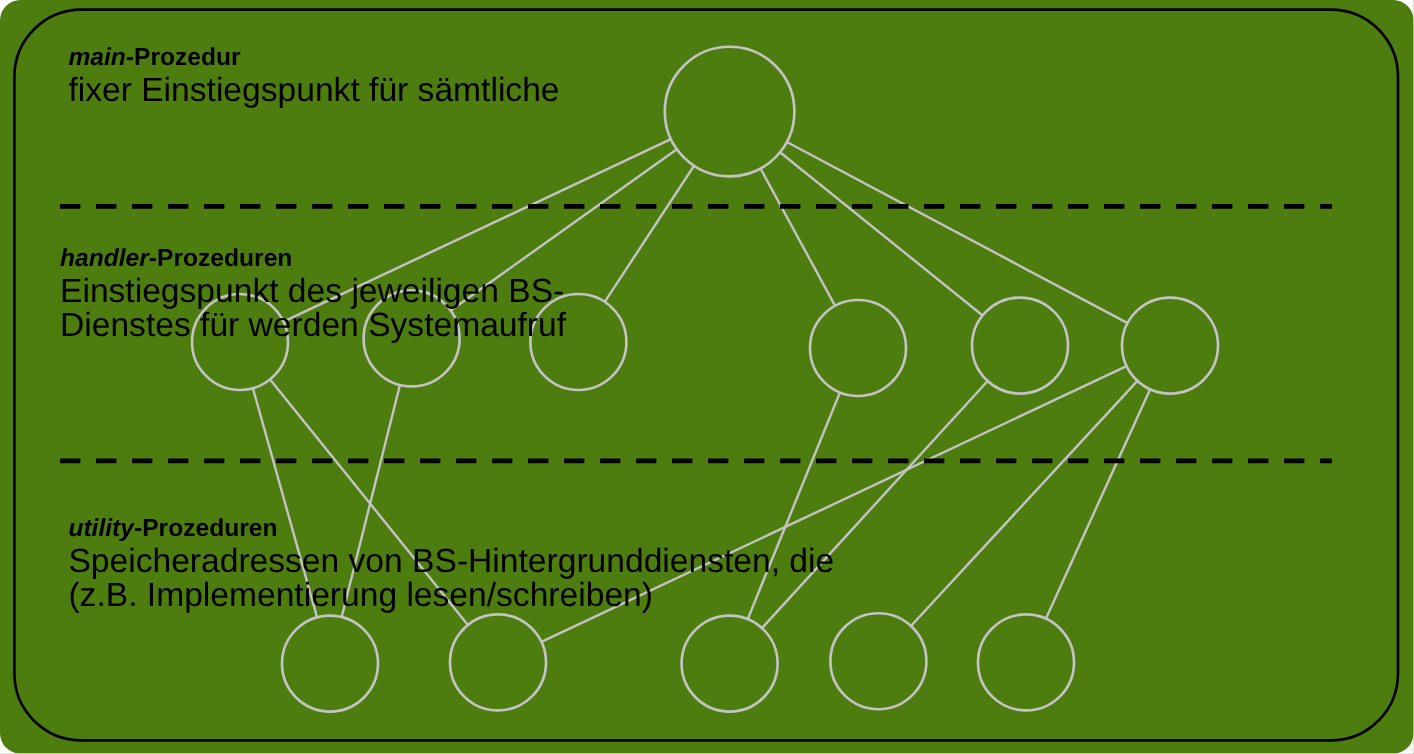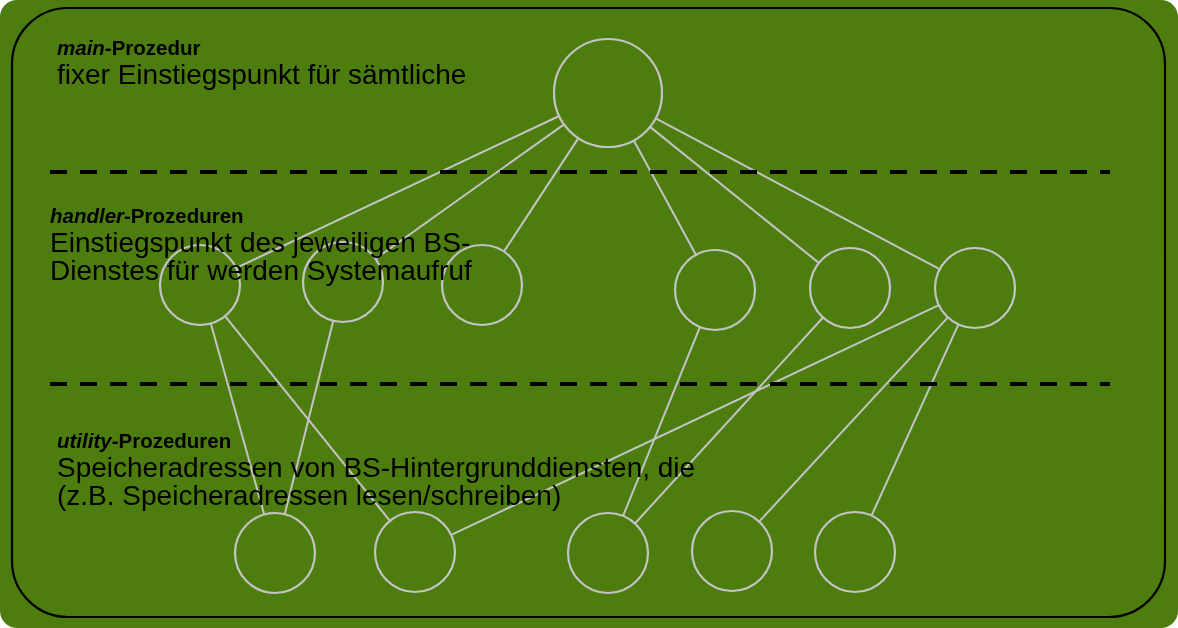--- a/index.html
+++ b/index.html
@@ -107,16 +107,16 @@
     </div>
     <div class="block-body">Einstiegspunkt des jeweiligen BS-</div>
     <div class="block-body">Dienstes für werden Systemaufruf</div>
   </div>
 
   <div class="text-block" id="block-utility">
     <div class="block-title">
       <span class="em">utility</span><span>-Prozeduren</span>
     </div>
     <div class="block-body">Speicheradressen von BS-Hintergrunddiensten, die</div>
-    <div class="block-body">(z.B. Speicheradressen lesen/schreiben)</div>
+    <div class="block-body">(z.B. Implementierung lesen/schreiben)</div>
   </div>
 
 </div>
 
 </body></html>

